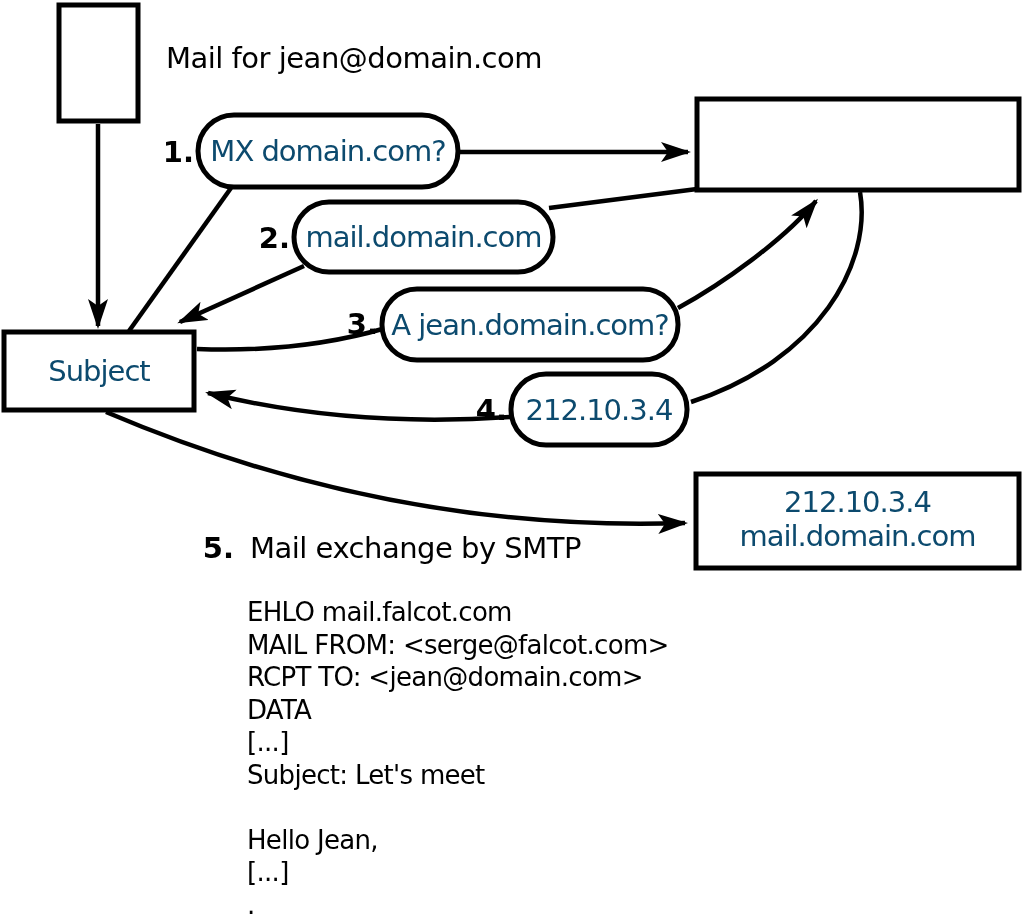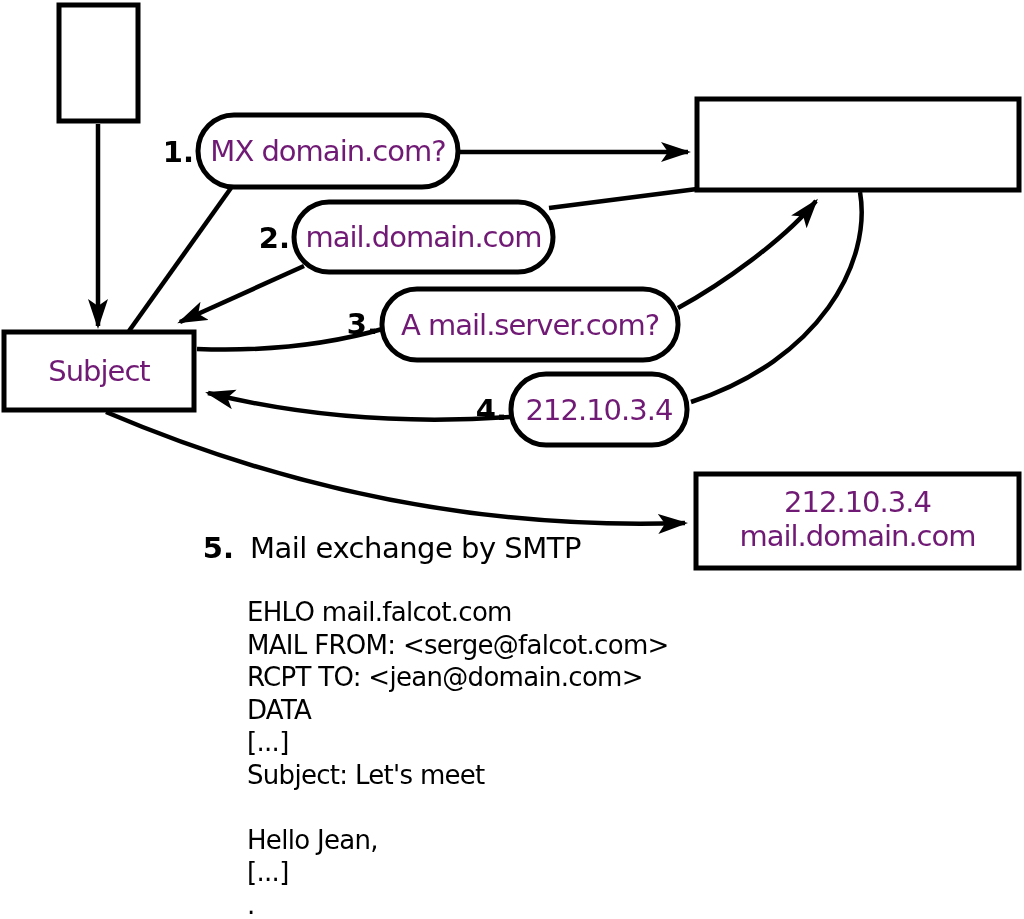--- a/index.html
+++ b/index.html
@@ -21,21 +21,21 @@
     left: 0; top: 0;
   }
   .node-label {
     position: absolute;
     display: flex;
     align-items: center;
     justify-content: center;
     text-align: center;
     font-size: 29px;
     letter-spacing: -1px;
-    color: #701a75;
+    color: #0c4a6e;
     white-space: nowrap;
   }
   .free-label {
     position: absolute;
     font-size: 29px;
     letter-spacing: -0.5px;
     color: #000;
     white-space: nowrap;
     height: 34px;
     line-height: 34px;
@@ -92,36 +92,37 @@
     <rect x="4" y="332" width="190" height="78" fill="#fff" stroke="#000" stroke-width="5"></rect>
     <rect x="697" y="99" width="322" height="91" fill="#fff" stroke="#000" stroke-width="5"></rect>
     <rect x="696" y="474" width="323" height="94" fill="#fff" stroke="#000" stroke-width="5"></rect>
 
     <rect x="198" y="115" width="260" height="72" rx="36" ry="36" fill="#fff" stroke="#000" stroke-width="5"></rect>
     <rect x="294" y="202" width="259" height="70" rx="35" ry="35" fill="#fff" stroke="#000" stroke-width="5"></rect>
     <rect x="382" y="289" width="296" height="71" rx="35" ry="35" fill="#fff" stroke="#000" stroke-width="5"></rect>
     <rect x="511" y="374" width="176" height="71" rx="35" ry="35" fill="#fff" stroke="#000" stroke-width="5"></rect>
   </svg>
 
+  <div class="free-label" style="left:166px; top:41px;">Mail for jean@domain.com</div>
 
   <div class="node-label" style="left:4px; top:332px; width:190px; height:78px;">Subject</div>
   <div class="node-label two-line" style="left:696px; top:472px; width:323px; height:94px;">
     <span>212.10.3.4</span>
     <span>mail.domain.com</span>
   </div>
 
   <div class="step-num" style="left:150px; top:135px; width:44px;">1.</div>
   <div class="step-num" style="left:246px; top:221px; width:44px;">2.</div>
   <div class="step-num" style="left:334px; top:307px; width:44px;">3.</div>
   <div class="step-num" style="left:463px; top:393px; width:44px;">4.</div>
   <div class="step-num" style="left:196px; top:531px; width:38px;">5.</div>
 
   <div class="node-label" style="left:198px; top:115px; width:260px; height:72px;">MX domain.com?</div>
   <div class="node-label" style="left:294px; top:202px; width:259px; height:70px;">mail.domain.com</div>
-  <div class="node-label" style="left:382px; top:289px; width:296px; height:71px;">A mail.server.com?</div>
+  <div class="node-label" style="left:382px; top:289px; width:296px; height:71px;">A jean.domain.com?</div>
   <div class="node-label" style="left:511px; top:374px; width:176px; height:71px;">212.10.3.4</div>
 
   <div class="free-label" style="left:250px; top:531px;">Mail exchange by SMTP</div>
 
   <div id="smtp-session">EHLO mail.falcot.com
 MAIL FROM: &lt;serge@falcot.com&gt;
 RCPT TO: &lt;jean@domain.com&gt;
 DATA
 [...]
 Subject: Let's meet

